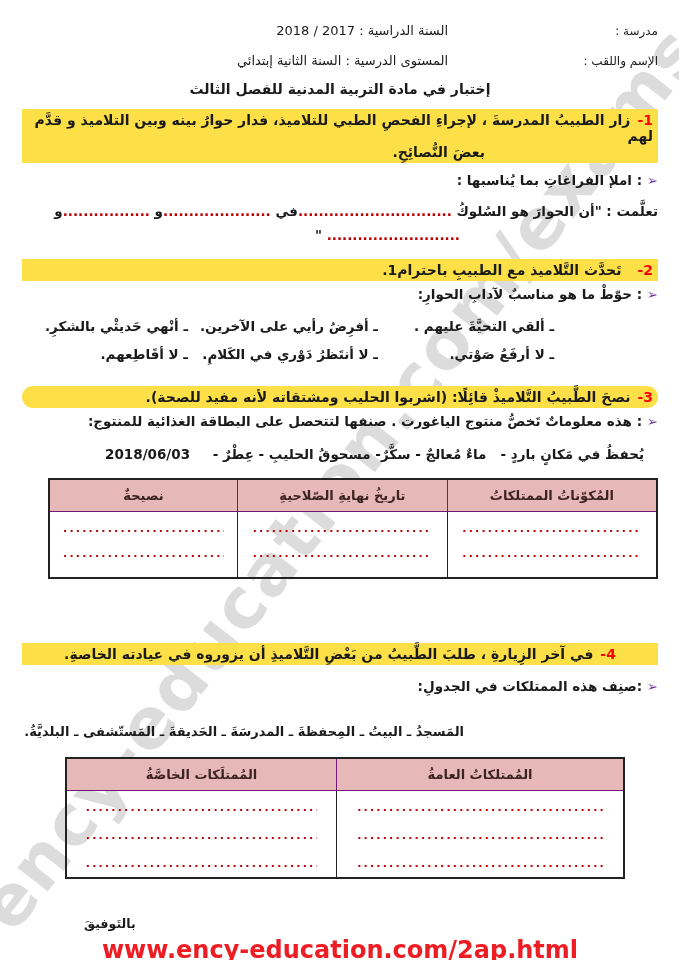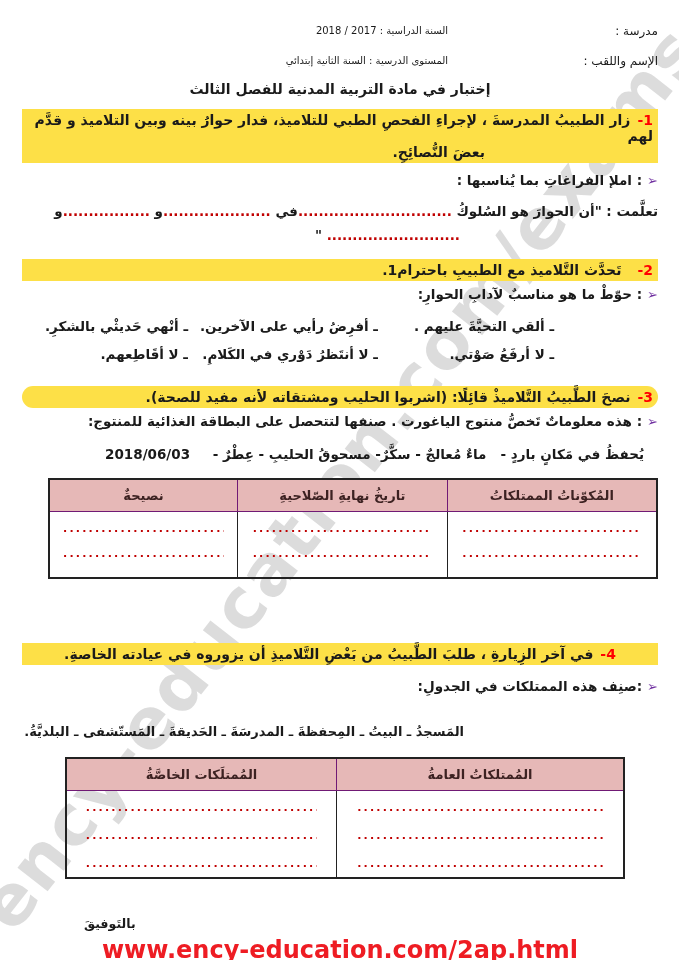--- a/index.html
+++ b/index.html
@@ -14,21 +14,21 @@
     transform:translate(-50%,-50%) rotate(-52deg);
     font-size:70px; font-weight:bold; letter-spacing:2px;
     color:rgba(120,120,120,.26); white-space:nowrap;
     z-index:0; pointer-events:none; direction:ltr;
   }
   .content { position:relative; z-index:1; padding:16px 21px 0 22px; }
 
   
   .hdr-row { display:flex; }
   .hdr-right { width:120px; font-size:12px; line-height:30px; }
-  .hdr-center { margin-right:90px; font-size:10px; line-height:30px; text-align:right; }
+  .hdr-center { margin-right:90px; font-size:13px; line-height:30px; text-align:right; }
   .title { text-align:center; font-weight:bold; font-size:14px; margin-top:5px; }
 
   
   .qbar { background:#fde047; padding:3px 5px; font-weight:bold; font-size:14px; line-height:16px; margin-top:12px; }
   .qnum { color:#ff0000; margin-left:7px; }
   .qnum-wide { color:#ff0000; margin-left:16px; }
   .q1-line2 { padding-right:168px; }
 
   .prompt { font-weight:bold; font-size:13.5px; margin-top:6px; line-height:22px; }
   .arrow { color:#7030a0; font-size:13px; margin-left:5px; font-weight:bold; }

